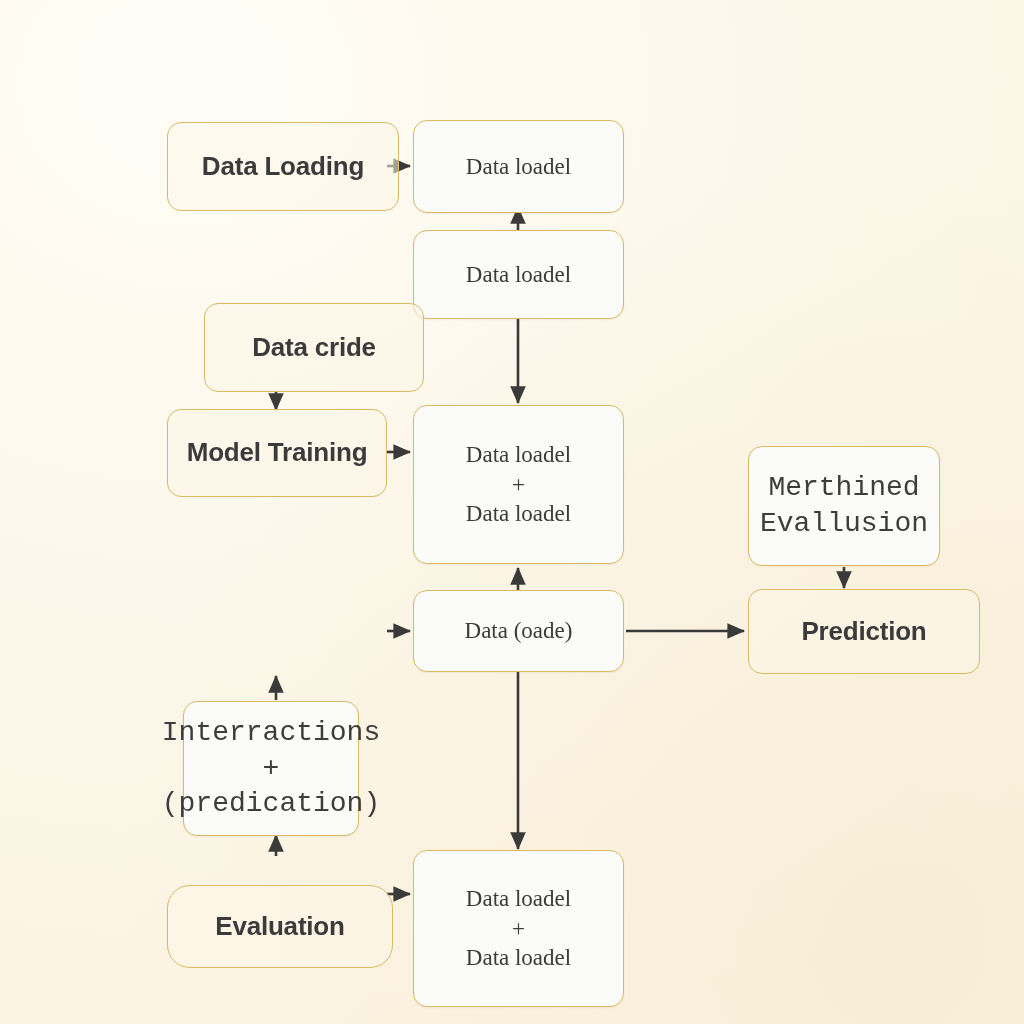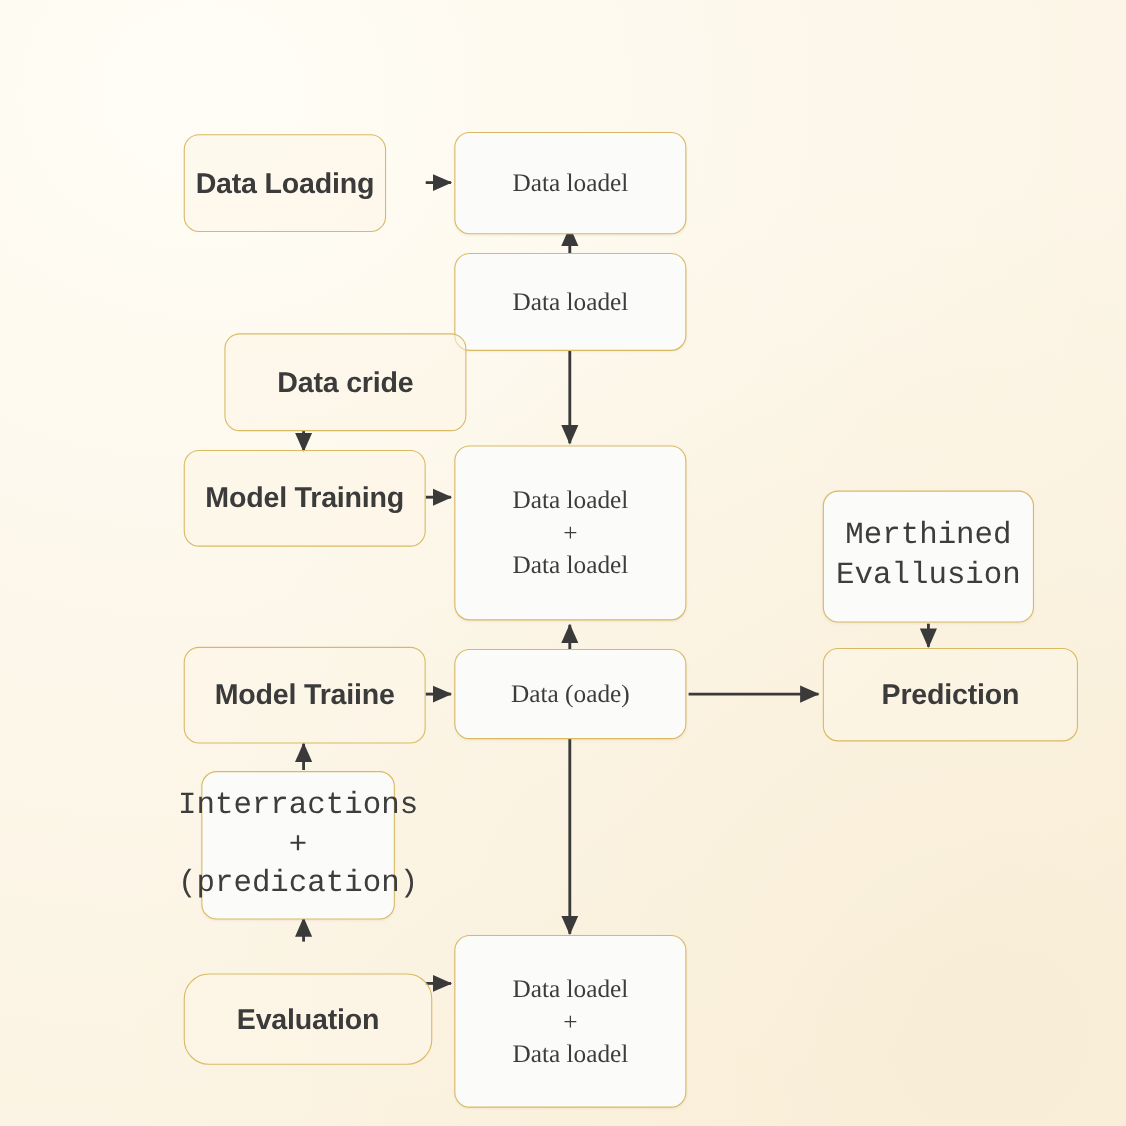--- a/index.html
+++ b/index.html
@@ -122,21 +122,21 @@
 
         <line x1="276" y1="856" x2="276" y2="835"></line>
 
         <line x1="387" y1="894" x2="410" y2="894"></line>
 
         <line x1="518" y1="670" x2="518" y2="849"></line>
       </g>
     </svg>
   </div>
 
-  <div class="node cream stage" style="left:167px; top:122px; width:184px; height:89px;">
+  <div class="node cream stage" style="left:167px; top:122px; width:232px; height:89px;">
     <span class="txt">Data Loading</span>
   </div>
 
   <div class="node paper mono" style="left:413px; top:120px; width:211px; height:93px;">
     <span class="txt">Data loadel</span>
   </div>
 
   <div class="node paper mono" style="left:413px; top:230px; width:211px; height:89px;">
     <span class="txt">Data loadel</span>
   </div>
@@ -153,23 +153,20 @@
     <span class="txt">Data loadel
 +
 Data loadel</span>
   </div>
 
   <div class="node paper sans" style="left:748px; top:446px; width:192px; height:120px;">
     <span class="txt">Merthined
 Evallusion</span>
   </div>
 
-  <div class="node cream stage" style="left:167px; top:588px; width:220px; height:88px;">
-    <span class="txt">Model Traiine</span>
-  </div>
 
   <div class="node paper mono" style="left:413px; top:590px; width:211px; height:82px;">
     <span class="txt">Data (oade)</span>
   </div>
 
   <div class="node cream stage" style="left:748px; top:589px; width:232px; height:85px;text-align:center;">
     <span class="txt">Prediction</span>
   </div>
 
   <div class="node paper sans" style="left:183px; top:701px; width:176px; height:135px;">

